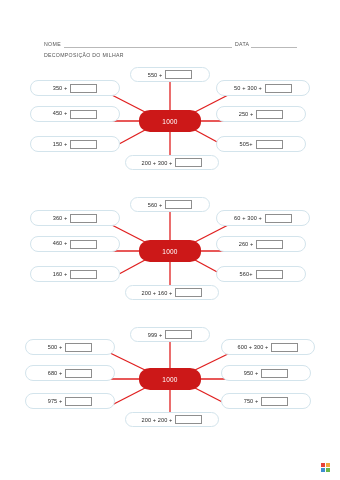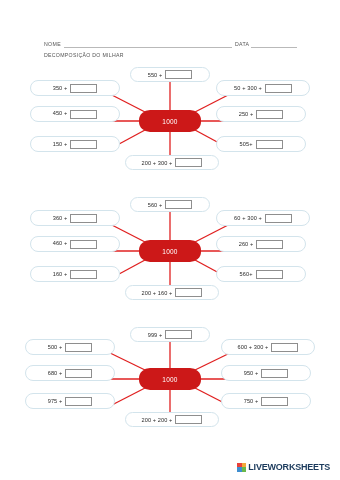--- a/index.html
+++ b/index.html
@@ -328,14 +328,13 @@
   </div>
 </div>
 
 <div class="footer">
   <span class="lw-icon">
     <i style="background:#e8413a;"></i>
     <i style="background:#f2a93b;"></i>
     <i style="background:#3f8ed0;"></i>
     <i style="background:#69b84b;"></i>
   </span>
-  <span class="lw-text">LIVEWORKSHEETS</span>
 </div>
 
 </body></html>

